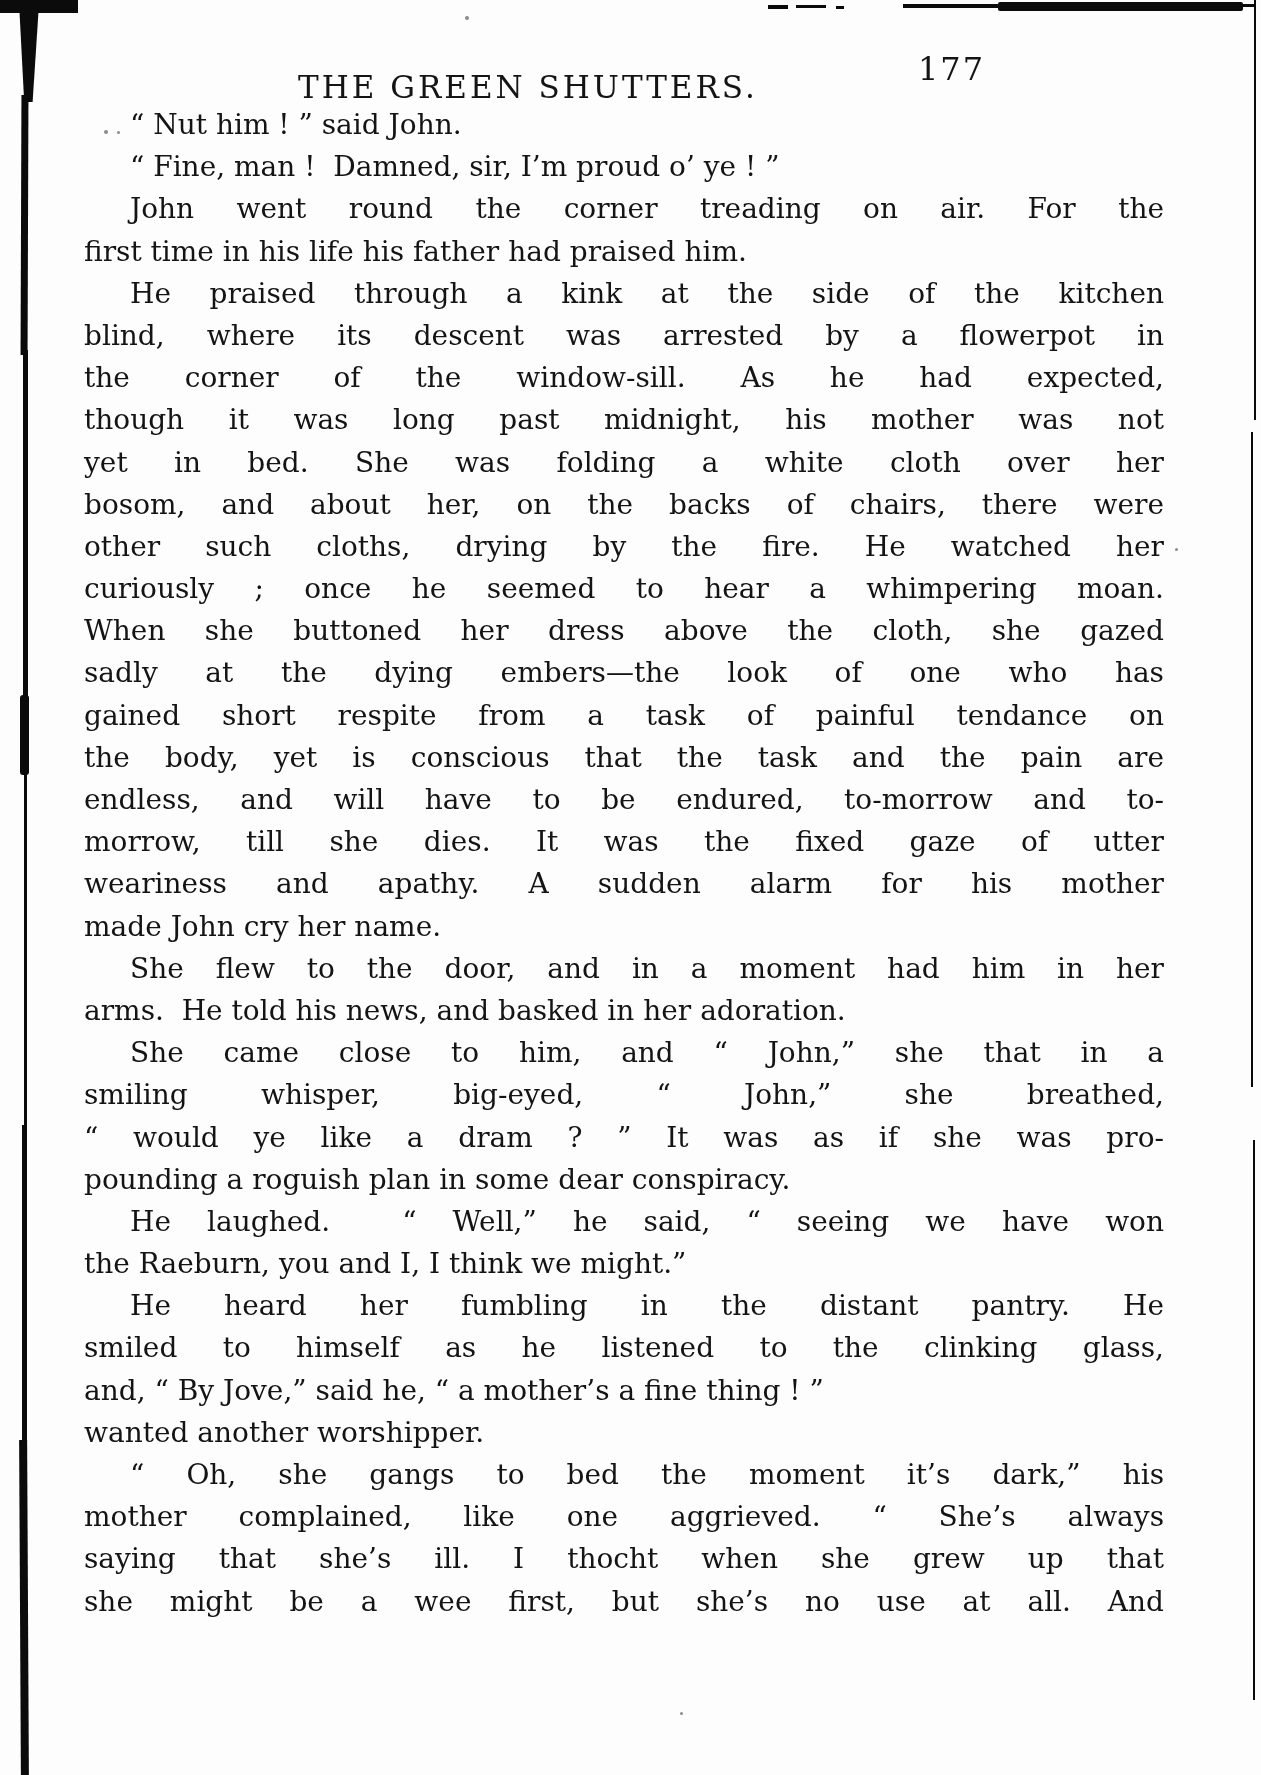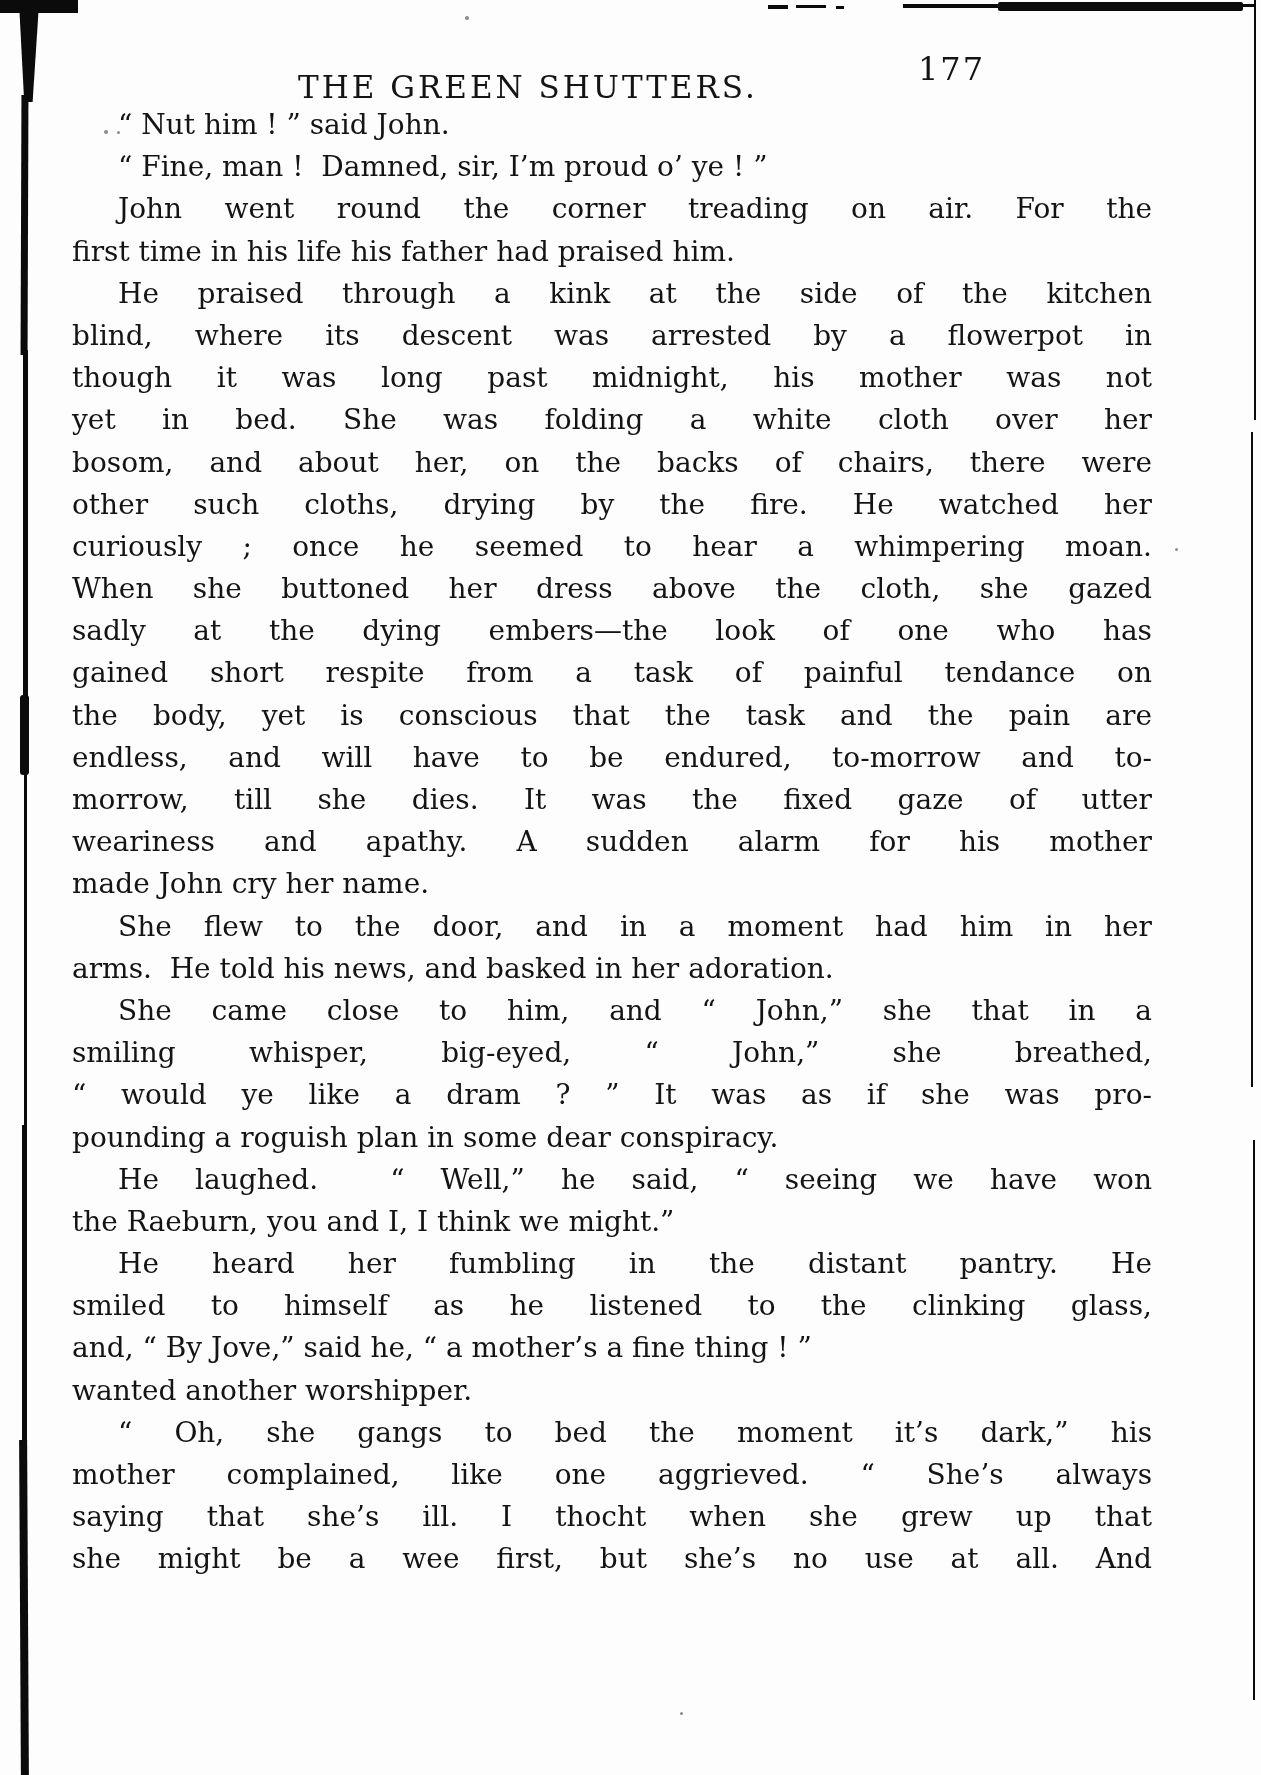--- a/index.html
+++ b/index.html
@@ -10,21 +10,21 @@
     font-family:"DejaVu Serif", serif; color:var(--ink);
   }
   
   .header { position:absolute; top:42px; left:88px; width:1080px; height:46px; }
   .title {
     position:absolute; left:210px; top:0;
     font-size:31px; letter-spacing:3px; white-space:nowrap;margin-top:27px;
   }
   .pagenum { position:absolute; left:830px; top:8px; font-size:32px; letter-spacing:2px; }
   
-  .text-block { position:absolute; left:72px; top:104px; width:1080px; }
+  .text-block { position:absolute; left:84px; top:104px; width:1080px; }
   .line {
     height:42.2px; font-size:28px; line-height:42.2px;
     text-align:justify; text-align-last:justify; white-space:normal;
   }
   .line.indent { text-indent:46px; }
   .line.flush { text-align-last:left; }
   
   .artifact { position:absolute; background:#0b0b0b; }
   .binding-topbar { left:0; top:0; width:78px; height:13px; }
   .binding-wedge {
@@ -61,20 +61,21 @@
   <span class="pagenum">177</span>
 </div>
 
 <div class="text-block">
     <div class="line indent flush">“ Nut him ! ” said John.</div>
     <div class="line indent flush">“ Fine, man !&nbsp; Damned, sir, I’m proud o’ ye ! ”</div>
     <div class="line indent">John went round the corner treading on air. For the</div>
     <div class="line flush">first time in his life his father had praised him.</div>
     <div class="line indent">He praised through a kink at the side of the kitchen</div>
     <div class="line">blind, where its descent was arrested by a flowerpot in</div>
+    <div class="line">the corner of the window-sill. As he had expected,</div>
     <div class="line">though it was long past midnight, his mother was not</div>
     <div class="line">yet in bed. She was folding a white cloth over her</div>
     <div class="line">bosom, and about her, on the backs of chairs, there were</div>
     <div class="line">other such cloths, drying by the fire. He watched her</div>
     <div class="line">curiously ; once he seemed to hear a whimpering moan.</div>
     <div class="line">When she buttoned her dress above the cloth, she gazed</div>
     <div class="line">sadly at the dying embers—the look of one who has</div>
     <div class="line">gained short respite from a task of painful tendance on</div>
     <div class="line">the body, yet is conscious that the task and the pain are</div>
     <div class="line">endless, and will have to be endured, to-morrow and to-</div>

